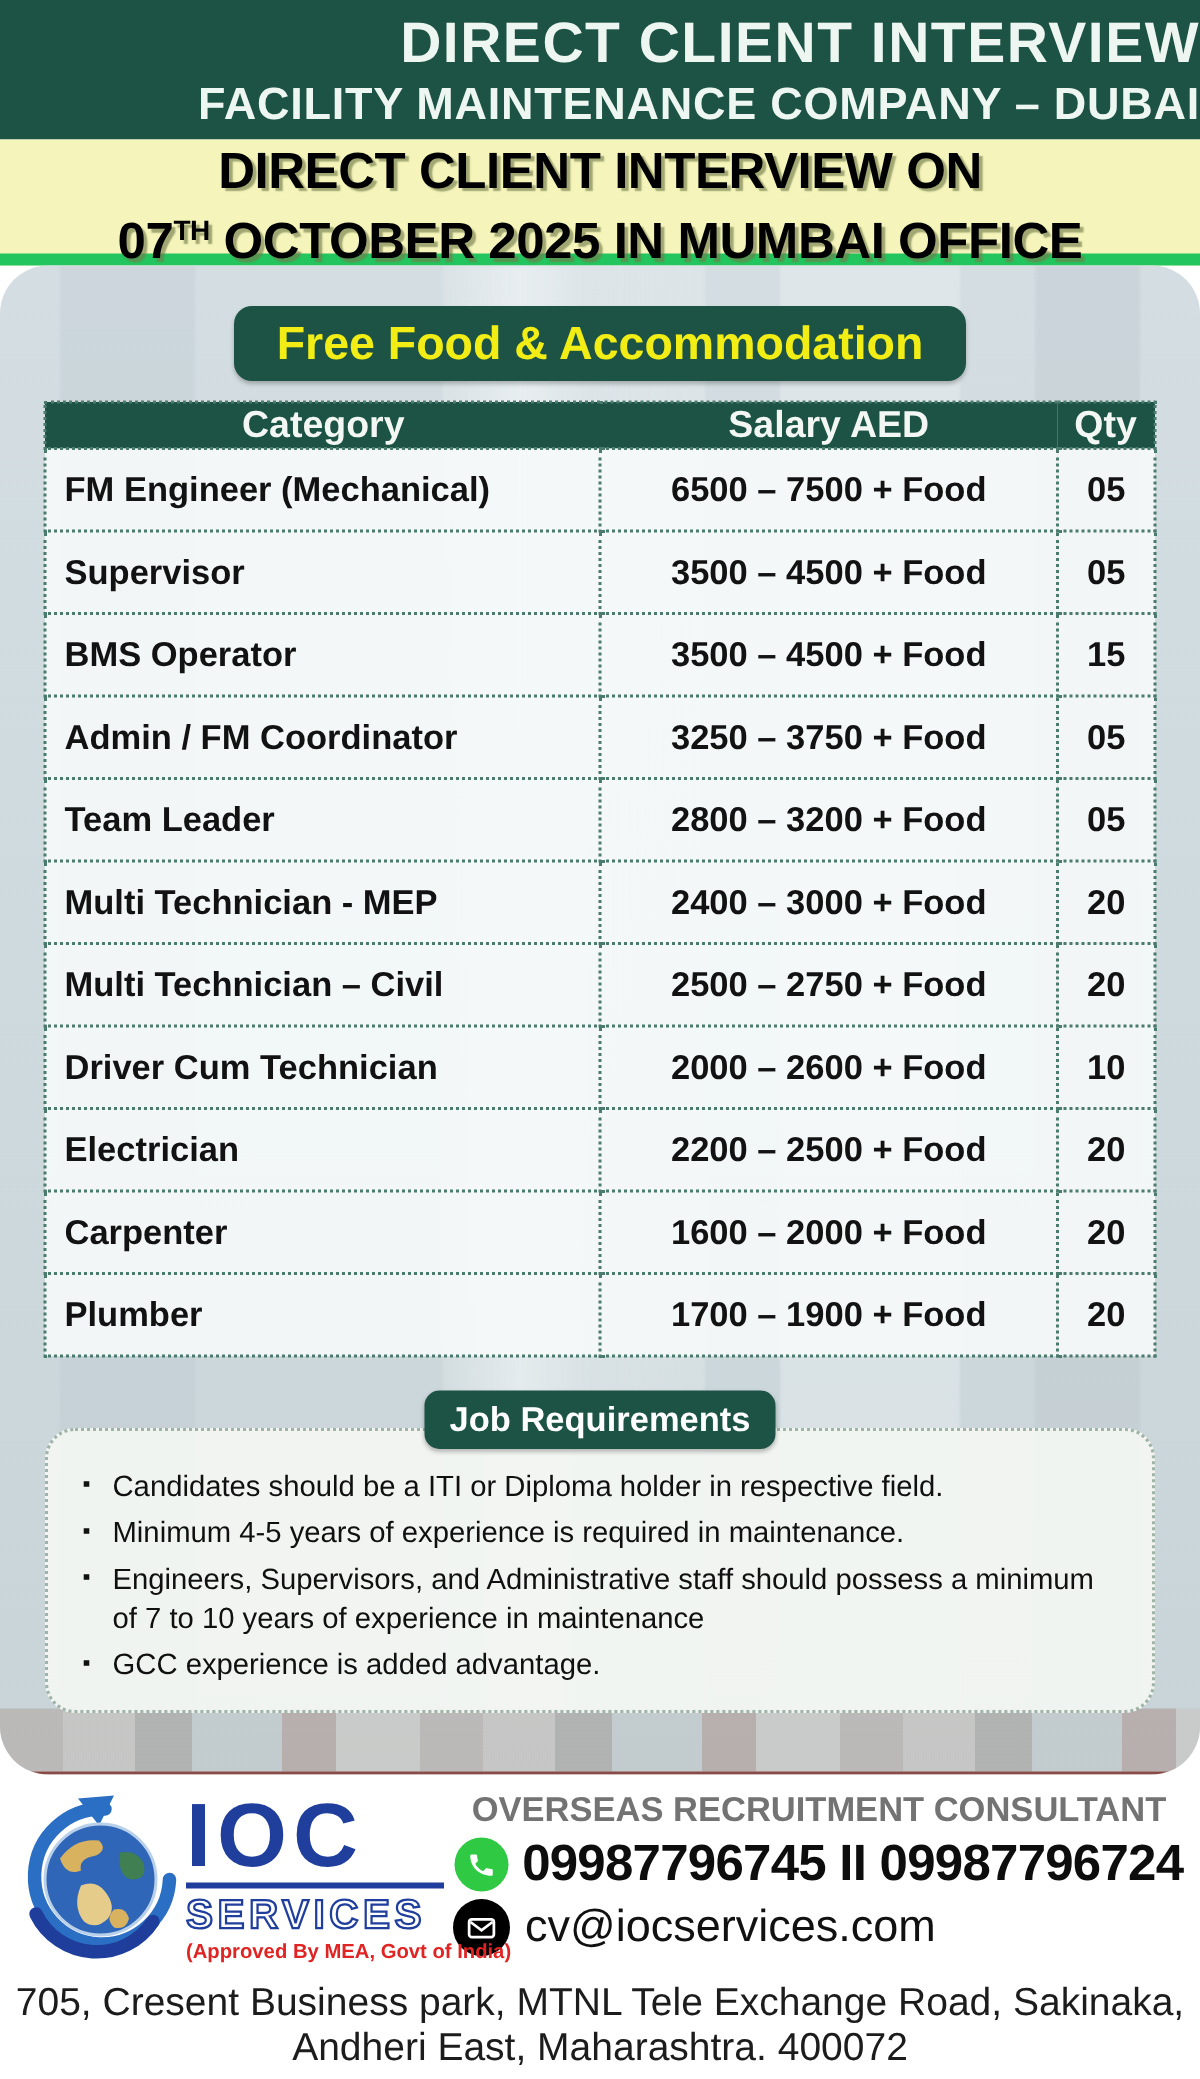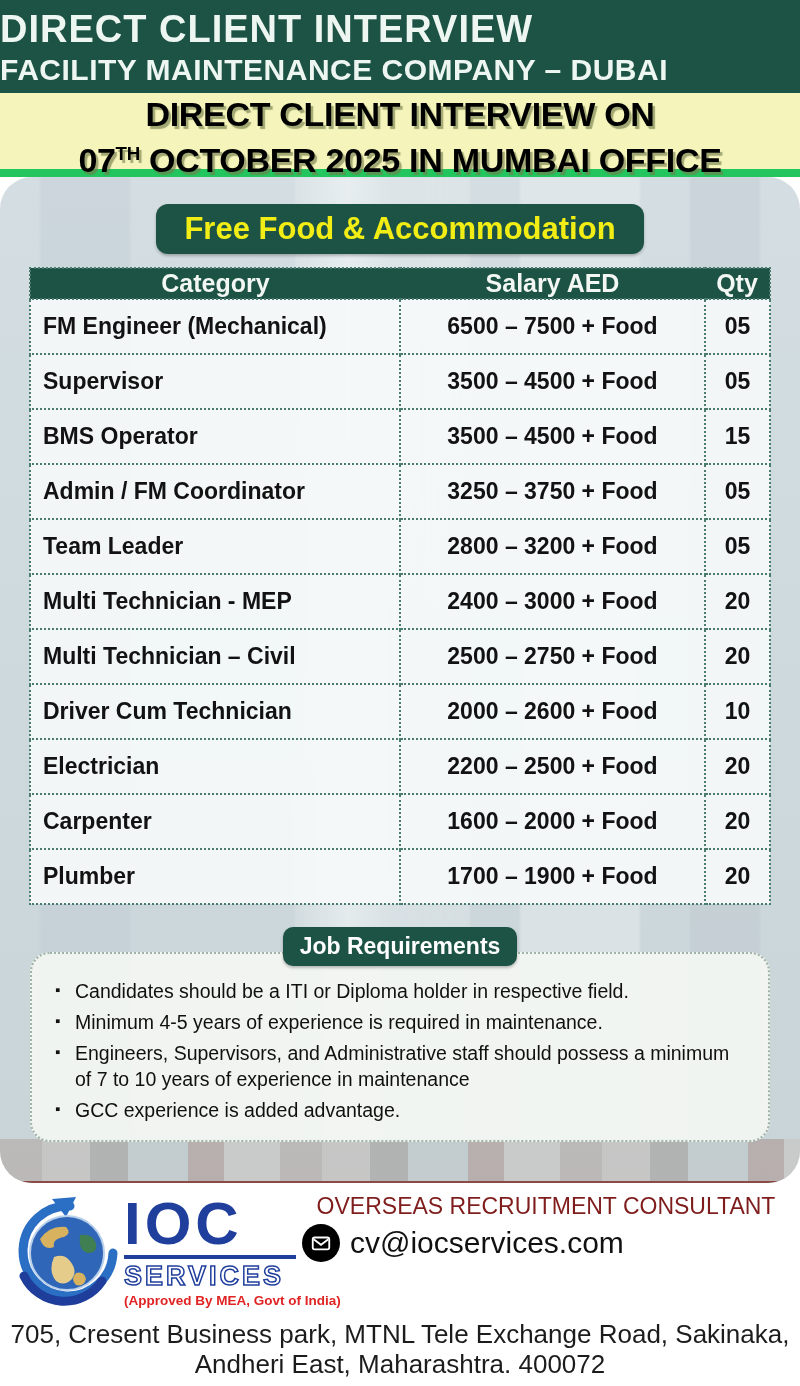--- a/index.html
+++ b/index.html
@@ -6,21 +6,21 @@
   html,body { background:#e8e8e8; }
   body { font-family:"Liberation Sans", sans-serif; }
 
   .poster{
     position:relative; width:800px; height:1386px; margin:0 auto;
     background:#ffffff; overflow:hidden;
   }
 
   
   .top-header{
-    height:93px; background:#1d5345; text-align:left;
+    height:93px; background:#1d5345; text-align:right;
     color:#eef6f2; padding-top:7px;
   }
   .top-header .t1{ font-size:38px; font-weight:bold; letter-spacing:1px; line-height:44px;}
   .top-header .t2{ font-size:30px; font-weight:bold; letter-spacing:0.5px; line-height:37px;}
 
   
   .date-banner{
     height:84px; background:#f5f5bb; border-bottom:8px solid #22c55e;
     text-align:center; color:#000; padding-top:2px;
   }
@@ -114,21 +114,21 @@
     line-height:58px; font-family:"Liberation Sans", sans-serif;
   }
   .ioc-underline{ height:4px; background:#203f9d; width:172px; margin:2px 0 3px; }
   .services-word{
     font-size:27px; font-weight:bold; letter-spacing:3px; color:#ffffff;
     -webkit-text-stroke:1.5px #203f9d; line-height:28px;
   }
   .approved-note{ color:#e02424; font-size:13.5px; font-weight:bold; margin-top:3px; white-space:nowrap; }
 
   .contact-block{ flex:1; text-align:center; padding-top:2px; }
-  .consultant-line{ font-size:23px; font-weight:normal; color:#7f1d1d; letter-spacing:0; }
+  .consultant-line{ font-size:23px; font-weight:bold; color:#737373; letter-spacing:0; }
   .phone-line{
     display:flex; align-items:center; justify-content:center; gap:9px;
     font-size:34px; font-weight:bold; color:#0d0d0d; margin-top:3px; letter-spacing:-0.5px;
   }
   .email-line{
     display:flex; align-items:center; justify-content:flex-start; gap:10px;
     font-size:30px; color:#111; margin-top:4px;
   }
   .icon-circle{ display:inline-flex; align-items:center; justify-content:center; border-radius:50%; }
   .wa{ width:36px; height:36px; background:#2fc943; }
@@ -266,20 +266,28 @@
         <div class="logo-text">
           <div class="ioc-word">IOC</div>
           <div class="ioc-underline"></div>
           <div class="services-word">SERVICES</div>
           <div class="approved-note">(Approved By MEA, Govt of India)</div>
         </div>
       </div>
 
       <div class="contact-block">
         <div class="consultant-line">OVERSEAS RECRUITMENT CONSULTANT</div>
+        <div class="phone-line">
+          <span class="icon-circle wa">
+            <svg width="20" height="20" viewBox="0 0 24 24">
+              <path fill="#ffffff" d="M6.62 10.79a15.05 15.05 0 0 0 6.59 6.59l2.2-2.2a1 1 0 0 1 1.01-.24c1.12.37 2.33.57 3.58.57a1 1 0 0 1 1 1V20a1 1 0 0 1-1 1C10.07 21 3 13.93 3 5a1 1 0 0 1 1-1h3.5a1 1 0 0 1 1 1c0 1.25.2 2.46.57 3.58a1 1 0 0 1-.25 1.01l-2.2 2.2z"></path>
+            </svg>
+          </span>
+          <span>09987796745 II 09987796724</span>
+        </div>
         <div class="email-line">
           <span class="icon-circle env">
             <svg width="22" height="22" viewBox="0 0 24 24">
               <rect x="3" y="6" width="18" height="13" rx="2" fill="none" stroke="#ffffff" stroke-width="2"></rect>
               <path d="M4 8 L12 14 L20 8" fill="none" stroke="#ffffff" stroke-width="2"></path>
             </svg>
           </span>
           <span>cv@iocservices.com</span>
         </div>
       </div>

